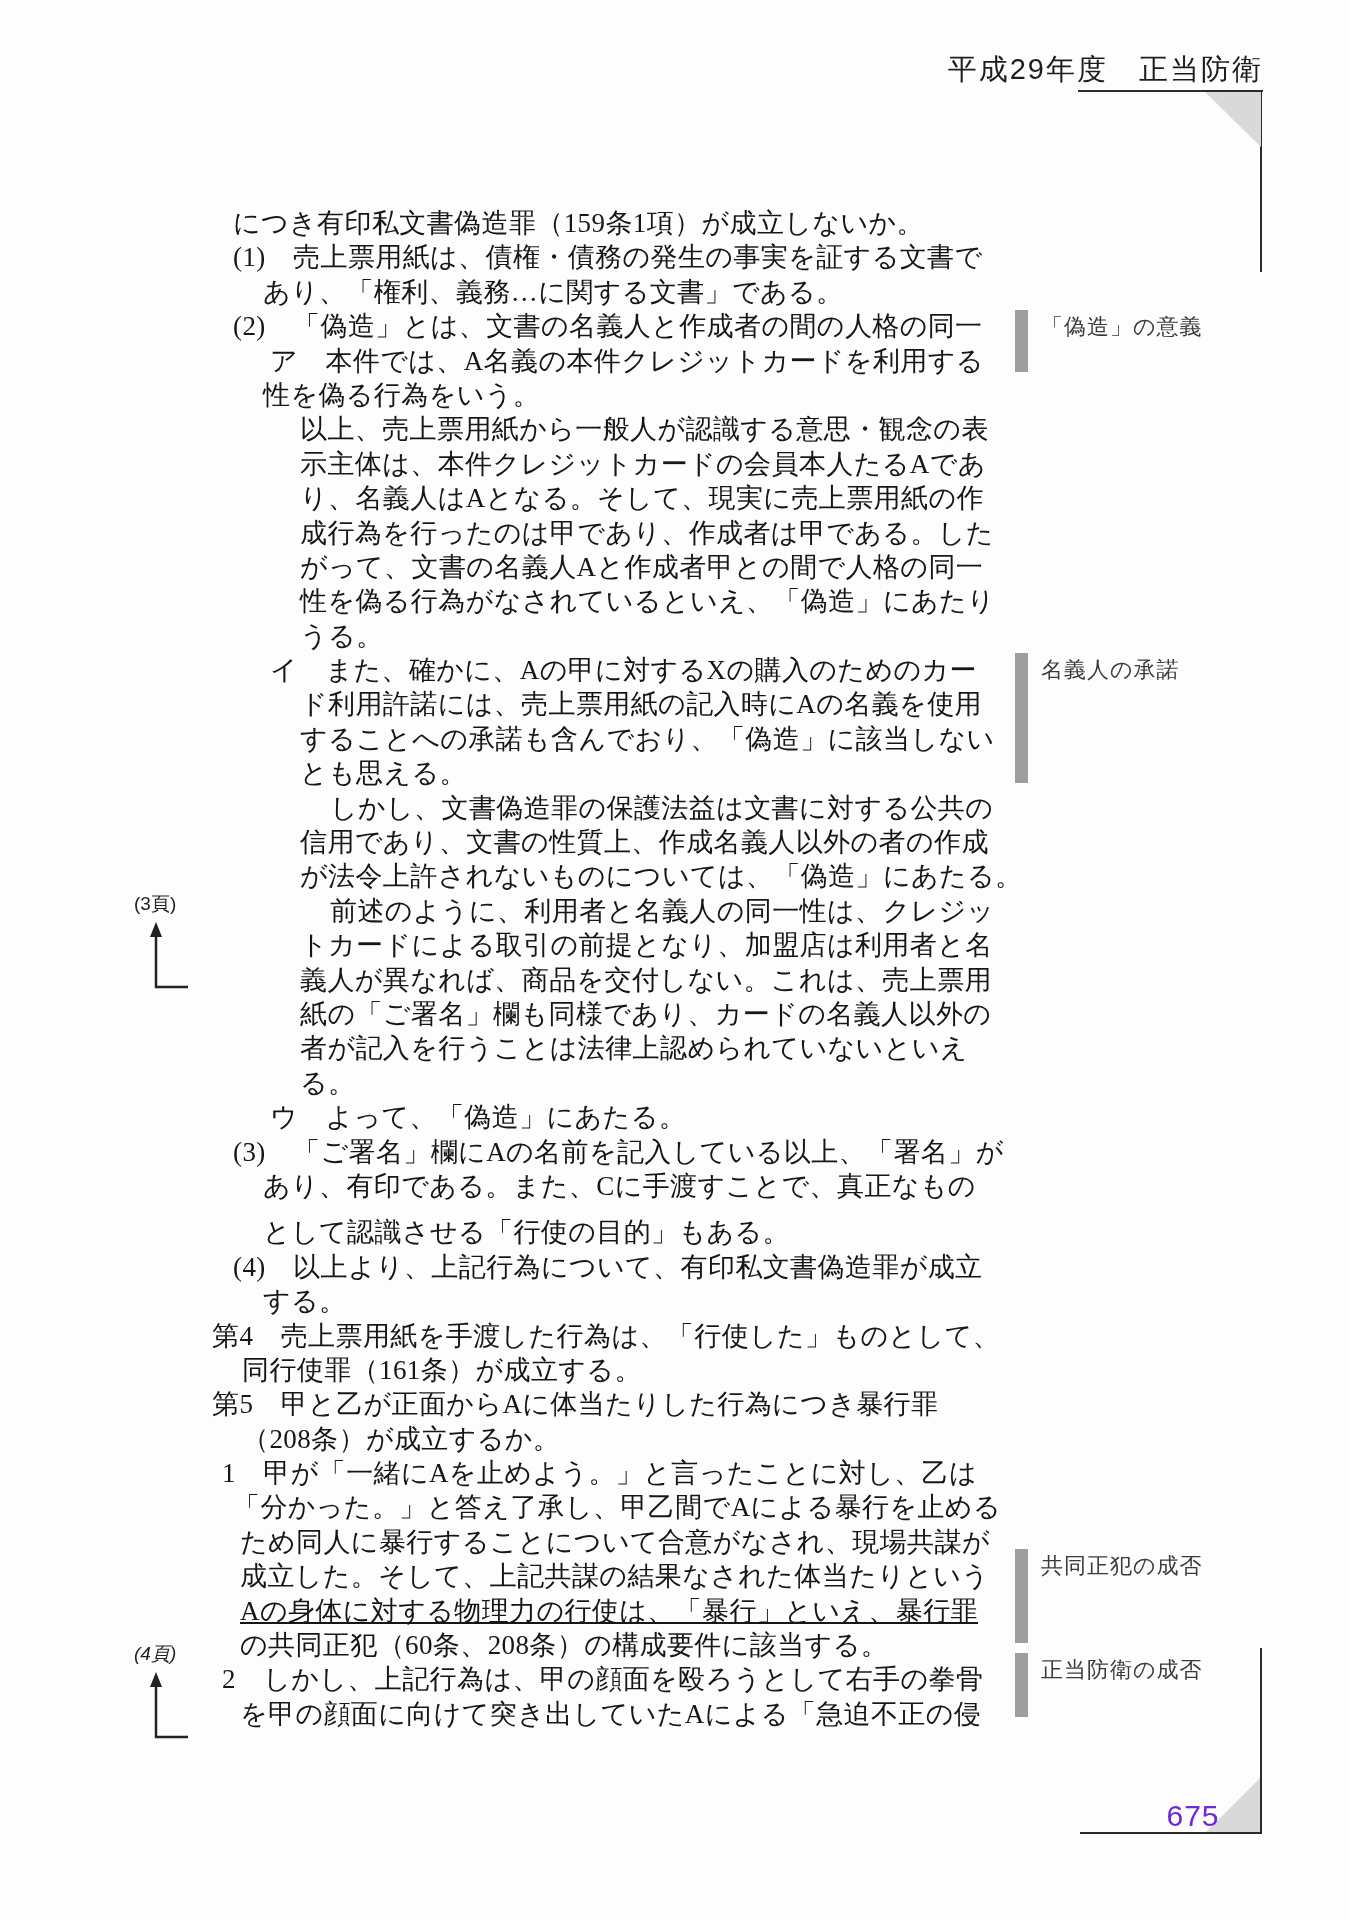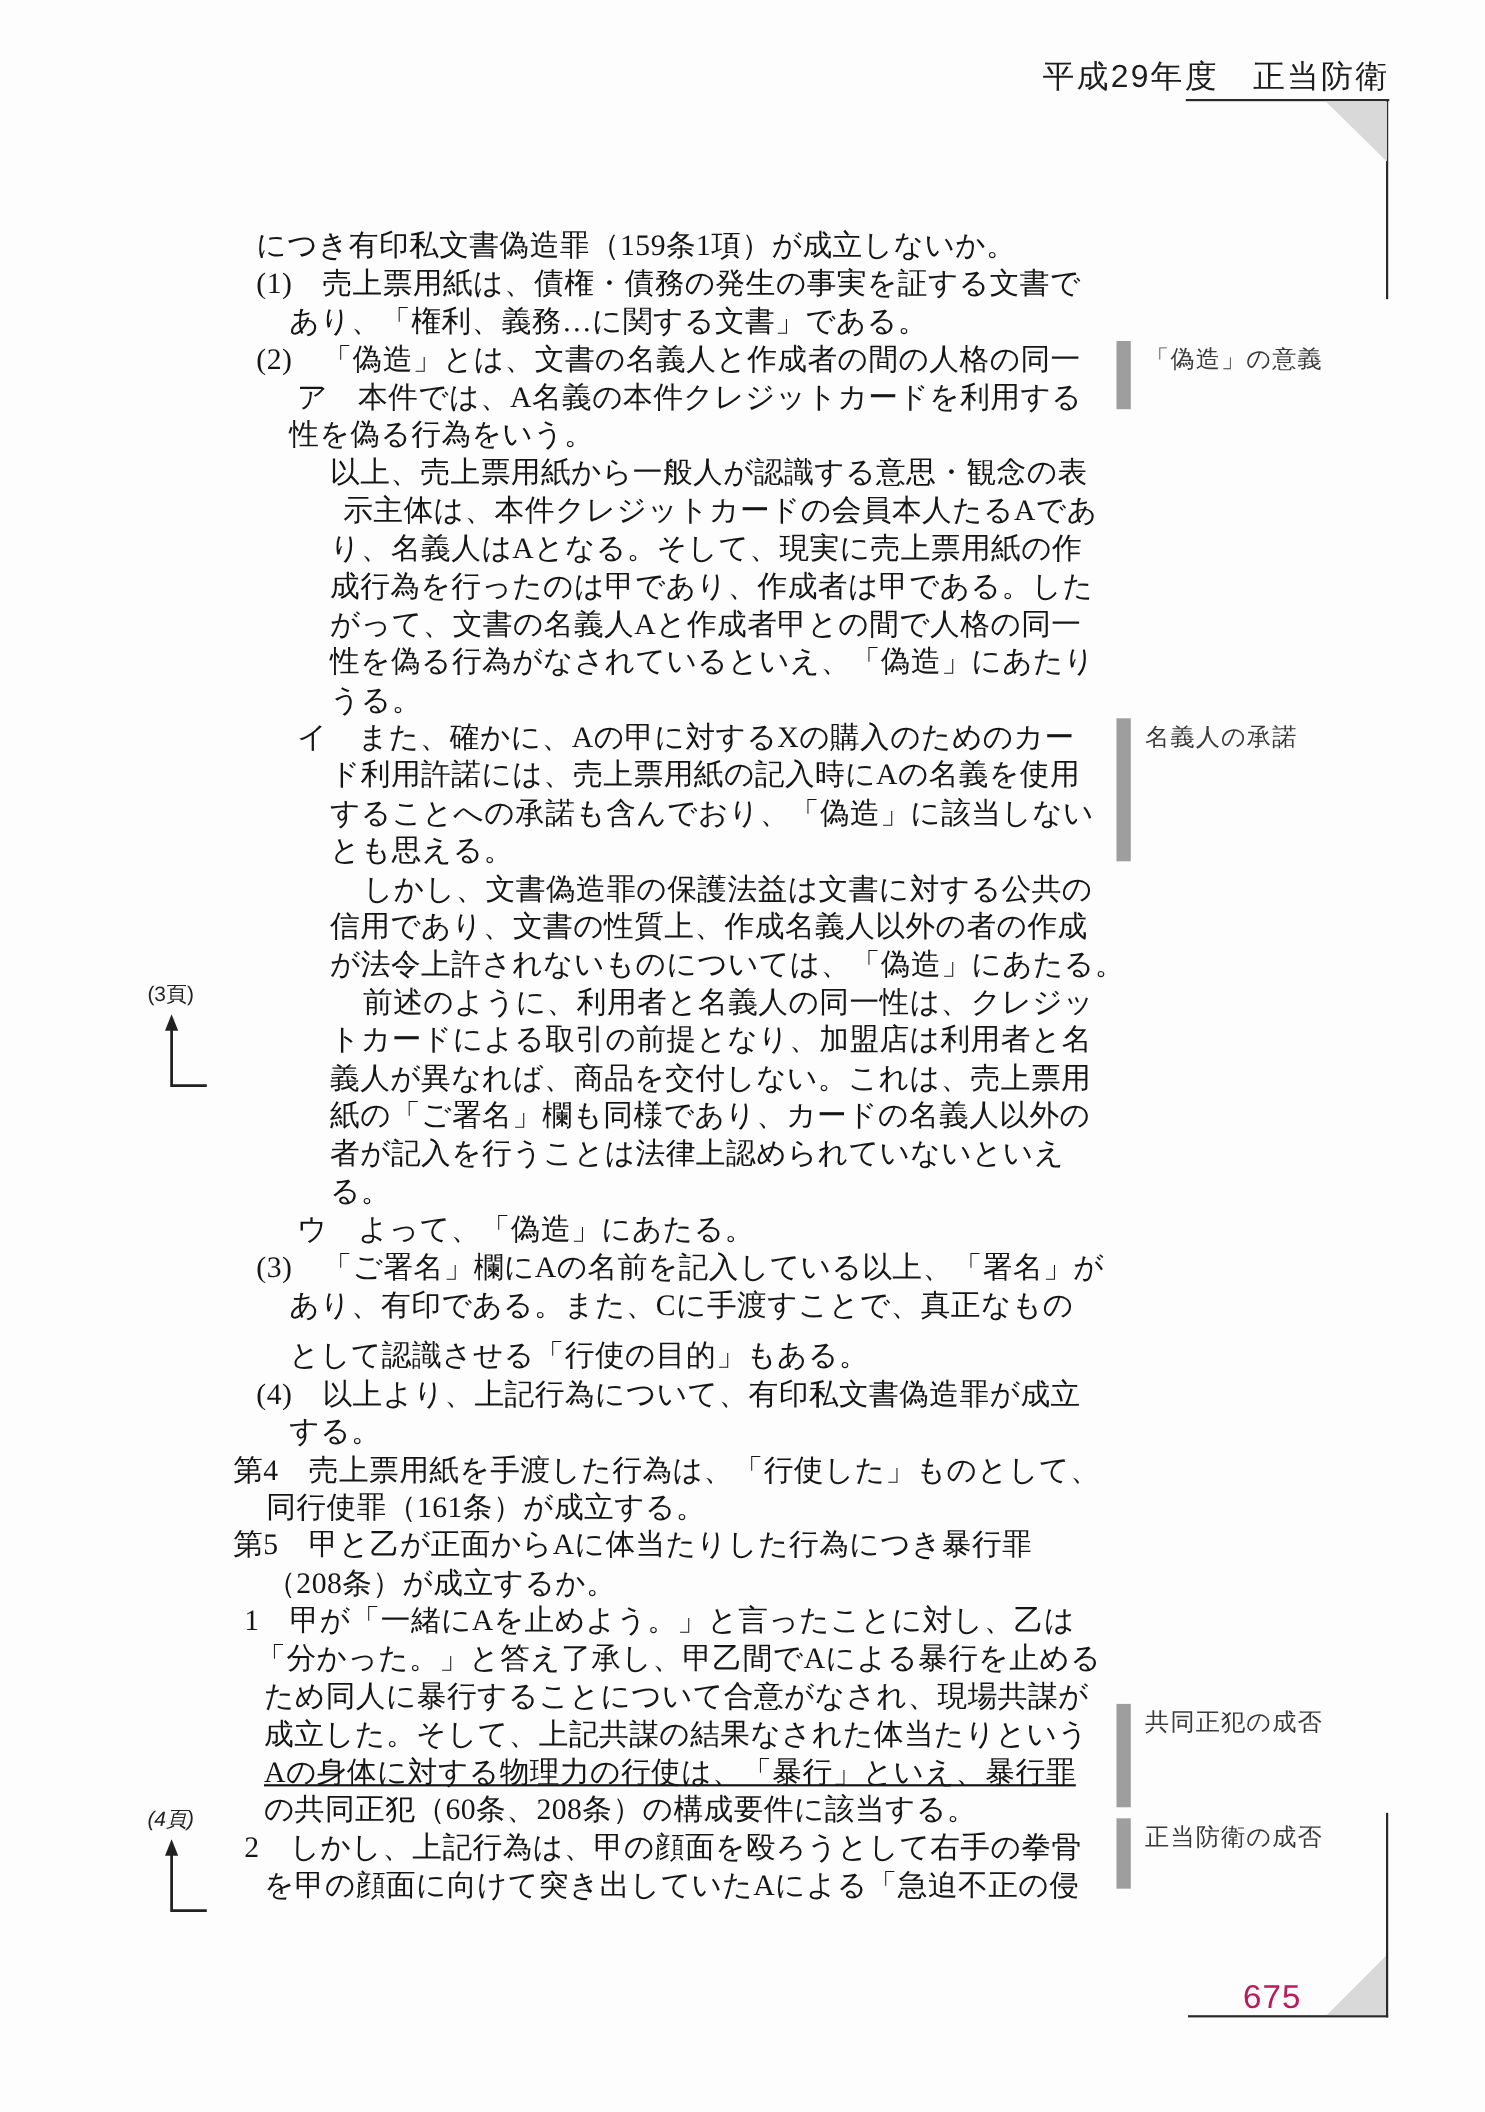--- a/index.html
+++ b/index.html
@@ -15,23 +15,23 @@
   }
   .rule{position:absolute;background:#2a2a2a;}
   .rule-top-h{top:90px;left:1078px;width:185px;height:2px;}
   .rule-top-v{top:90px;left:1260px;width:2px;height:182px;}
   .rule-bot-v{top:1648px;left:1260px;width:2px;height:186px;}
   .rule-bot-h{top:1832px;left:1080px;width:182px;height:2px;}
   .tri{position:absolute;}
   .tri-top{top:92px;left:1205px;}
   .tri-bot{top:1778px;left:1206px;}
   .page-number{
-    position:absolute;top:1799px;left:1130px;width:126px;text-align:left;
+    position:absolute;top:1799px;left:1130px;width:126px;text-align:center;
     font-family:"Liberation Sans","DejaVu Sans",sans-serif;
-    font-size:30px;font-weight:400;color:#be185d;letter-spacing:1px;
+    font-size:30px;font-weight:400;color:#6d28d9;letter-spacing:1px;
   }
   
   #body-lines{position:absolute;top:206px;left:0;width:1010px;}
   .bline{
     line-height:34.4px;height:34.4px;font-size:27px;letter-spacing:0.4px;
     white-space:nowrap;color:#161616;
   }
   
   .mnote{position:absolute;left:1015px;white-space:nowrap;}
   .mnote .bar{position:absolute;left:0;top:0;width:13px;background:#9e9e9e;display:block;}
@@ -76,21 +76,21 @@
   <div class="page-number">675</div>
 
   <div id="body-lines">
       <div class="bline" style="padding-left: 233px;">につき有印私文書偽造罪（159条1項）が成立しないか。</div>
       <div class="bline" style="padding-left: 233px;">(1)　売上票用紙は、債権・債務の発生の事実を証する文書で</div>
       <div class="bline" style="padding-left: 263px;">あり、「権利、義務…に関する文書」である。</div>
       <div class="bline" style="padding-left: 233px;">(2)　「偽造」とは、文書の名義人と作成者の間の人格の同一</div>
       <div class="bline" style="padding-left: 270px;">ア　本件では、A名義の本件クレジットカードを利用する</div>
       <div class="bline" style="padding-left: 263px;">性を偽る行為をいう。</div>
       <div class="bline" style="padding-left: 300px;">以上、売上票用紙から一般人が認識する意思・観念の表</div>
-      <div class="bline" style="padding-left: 300px; margin-left: 12px;">示主体は、本件クレジットカードの会員本人たるAであ</div>
+      <div class="bline" style="padding-left: 300px;">示主体は、本件クレジットカードの会員本人たるAであ</div>
       <div class="bline" style="padding-left: 300px;">り、名義人はAとなる。そして、現実に売上票用紙の作</div>
       <div class="bline" style="padding-left: 300px;">成行為を行ったのは甲であり、作成者は甲である。した</div>
       <div class="bline" style="padding-left: 300px;">がって、文書の名義人Aと作成者甲との間で人格の同一</div>
       <div class="bline" style="padding-left: 300px;">性を偽る行為がなされているといえ、「偽造」にあたり</div>
       <div class="bline" style="padding-left: 300px;">うる。</div>
       <div class="bline" style="padding-left: 270px;">イ　また、確かに、Aの甲に対するXの購入のためのカー</div>
       <div class="bline" style="padding-left: 300px;">ド利用許諾には、売上票用紙の記入時にAの名義を使用</div>
       <div class="bline" style="padding-left: 300px;">することへの承諾も含んでおり、「偽造」に該当しない</div>
       <div class="bline" style="padding-left: 300px;">とも思える。</div>
       <div class="bline" style="padding-left: 330px;">しかし、文書偽造罪の保護法益は文書に対する公共の</div>

